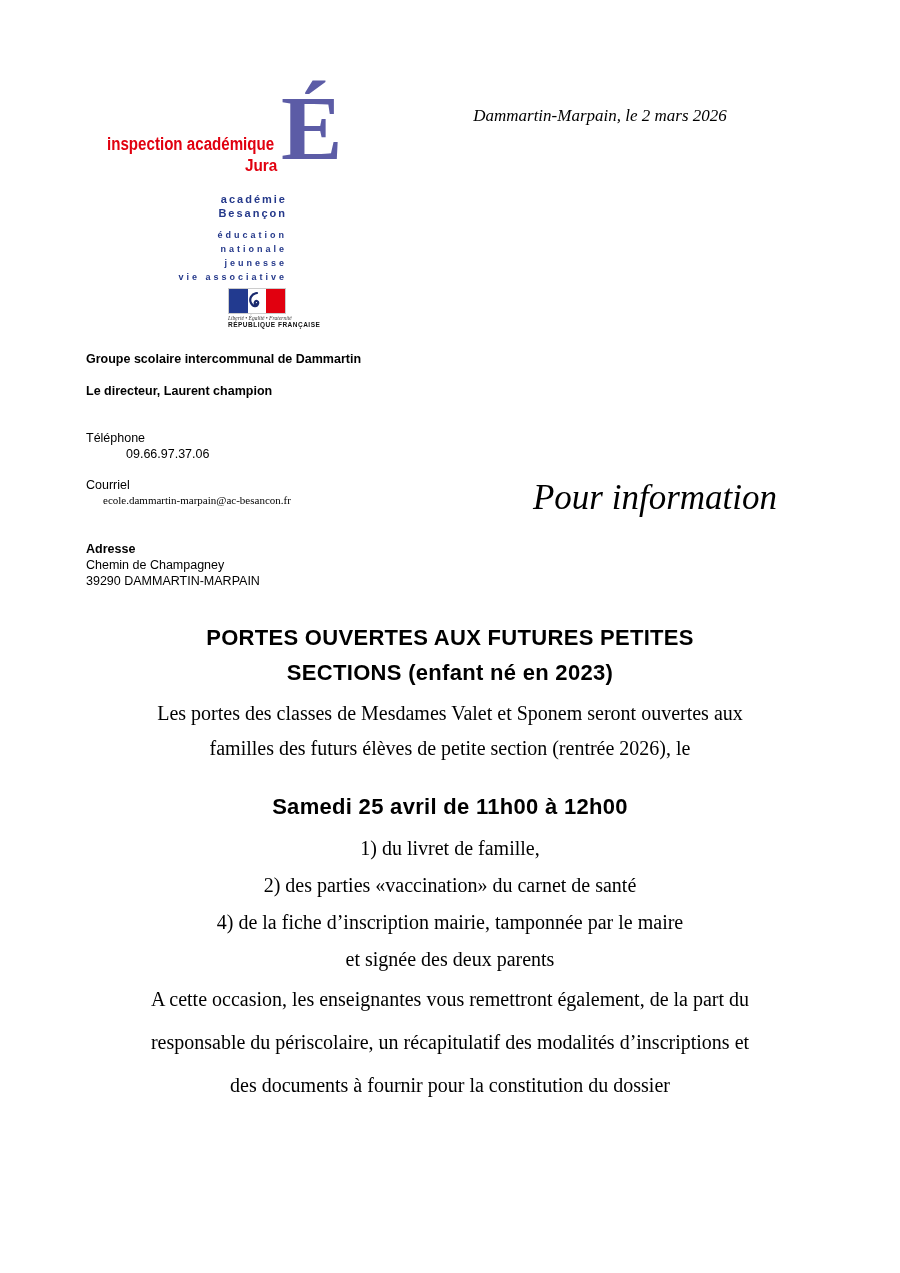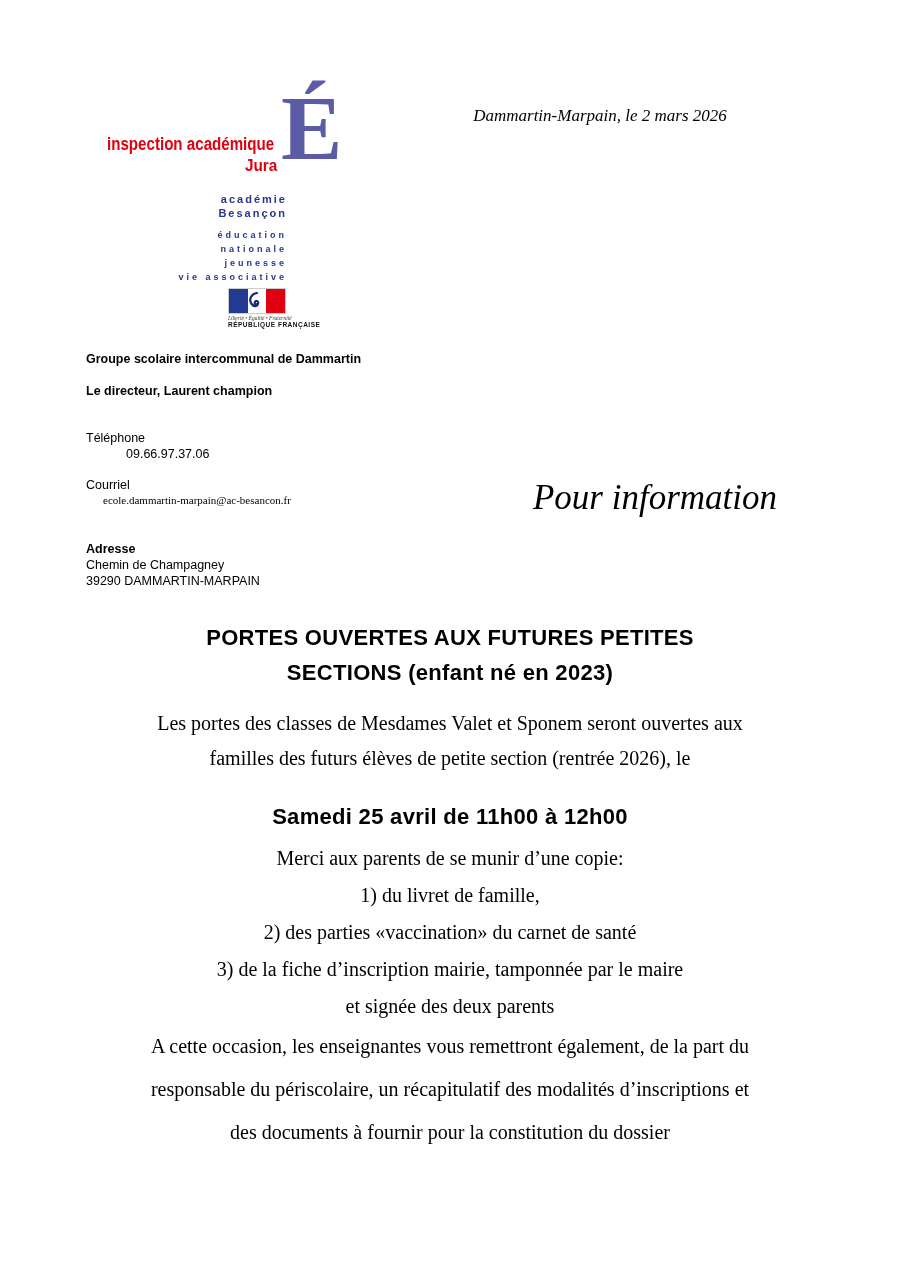--- a/index.html
+++ b/index.html
@@ -91,21 +91,21 @@
     font-size:35px; text-align:center; white-space:nowrap;
   }
 
   
   .body-block { position:absolute; left:45px; top:620px; width:810px; text-align:center; }
   .title {
     font-family:"Liberation Sans", sans-serif; font-weight:bold;
     font-size:22px; line-height:35px; letter-spacing:0.3px;
   }
   .lead { font-size:20px; line-height:35px; }
-  .lead-first { margin-top:16px; }
+  .lead-first { margin-top:6px; }
   .bighead {
     font-family:"Liberation Sans", sans-serif; font-weight:bold;
     font-size:22px; line-height:35px; margin:23px 0 6px 0; letter-spacing:0.3px;
   }
   .item { font-size:20px; line-height:37px; }
   .subhead {
     font-family:"Liberation Sans", sans-serif; font-weight:bold;
     font-size:21px; line-height:36px; margin:5px 0 6px 0; letter-spacing:0.3px;
   }
   .closing { font-size:20px; line-height:43px; }
@@ -159,23 +159,22 @@
   </div>
 
   <div class="pour-info">Pour information</div>
 
   <div class="body-block">
     <div class="title">PORTES OUVERTES AUX FUTURES PETITES</div>
     <div class="title">SECTIONS (enfant né en 2023)</div>
     <div class="lead lead-first">Les portes des classes de Mesdames Valet et Sponem seront ouvertes aux</div>
     <div class="lead">familles des futurs élèves de petite section (rentrée 2026), le</div>
     <div class="bighead">Samedi 25 avril de 11h00 à 12h00</div>
-    <div class="item">Merci aux parents  de se munir d’une copie:</div>
     <div class="item">1) du livret de famille,</div>
     <div class="item">2) des parties «vaccination» du carnet de santé</div>
-    <div class="item">3) de la fiche d’inscription mairie, tamponnée par le maire</div>
+    <div class="item">4) de la fiche d’inscription mairie, tamponnée par le maire</div>
     <div class="item">et signée des deux parents</div>
     <div class="closing">A cette occasion, les enseignantes vous remettront également, de la part du</div>
     <div class="closing">responsable du périscolaire, un récapitulatif des modalités d’inscriptions et</div>
     <div class="closing">des documents à fournir pour la  constitution du dossier</div>
   </div>
 
 </div>
 
 </body></html>

